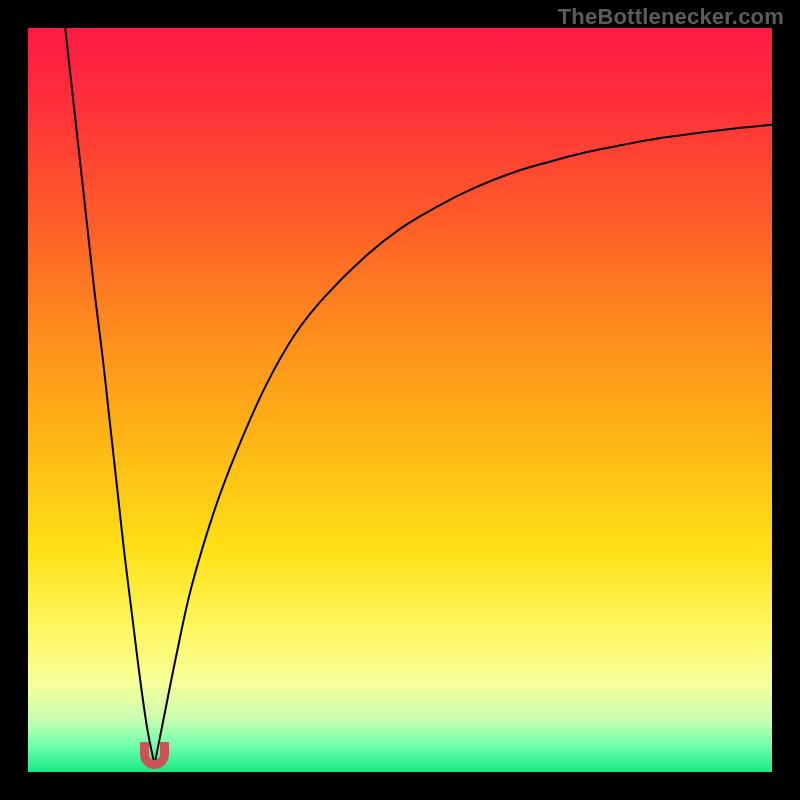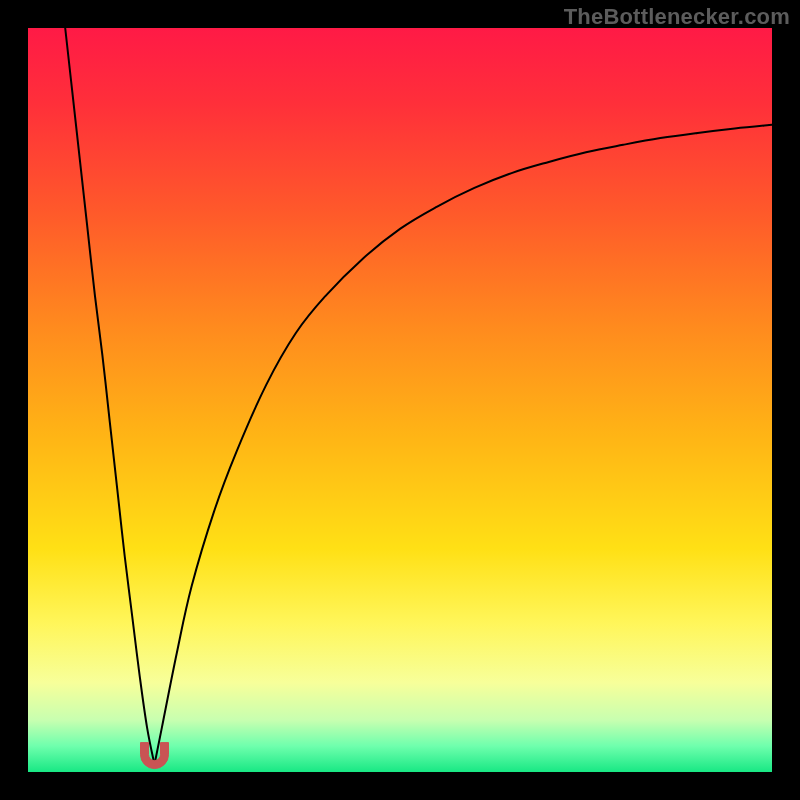--- a/index.html
+++ b/index.html
@@ -28,21 +28,21 @@
     position: absolute;
     left: 28px;
     top: 28px;
     width: 744px;
     height: 744px;
     overflow: visible;
   }
   .watermark {
     position: absolute;
     top: 4px;
-    right: 10px;
+    right: 16px;
     font-size: 22px;
     font-weight: 600;
     color: #5c5c5c;
     letter-spacing: 0.2px;
     user-select: none;
   }
 </style>
 </head>
 <body>
 

